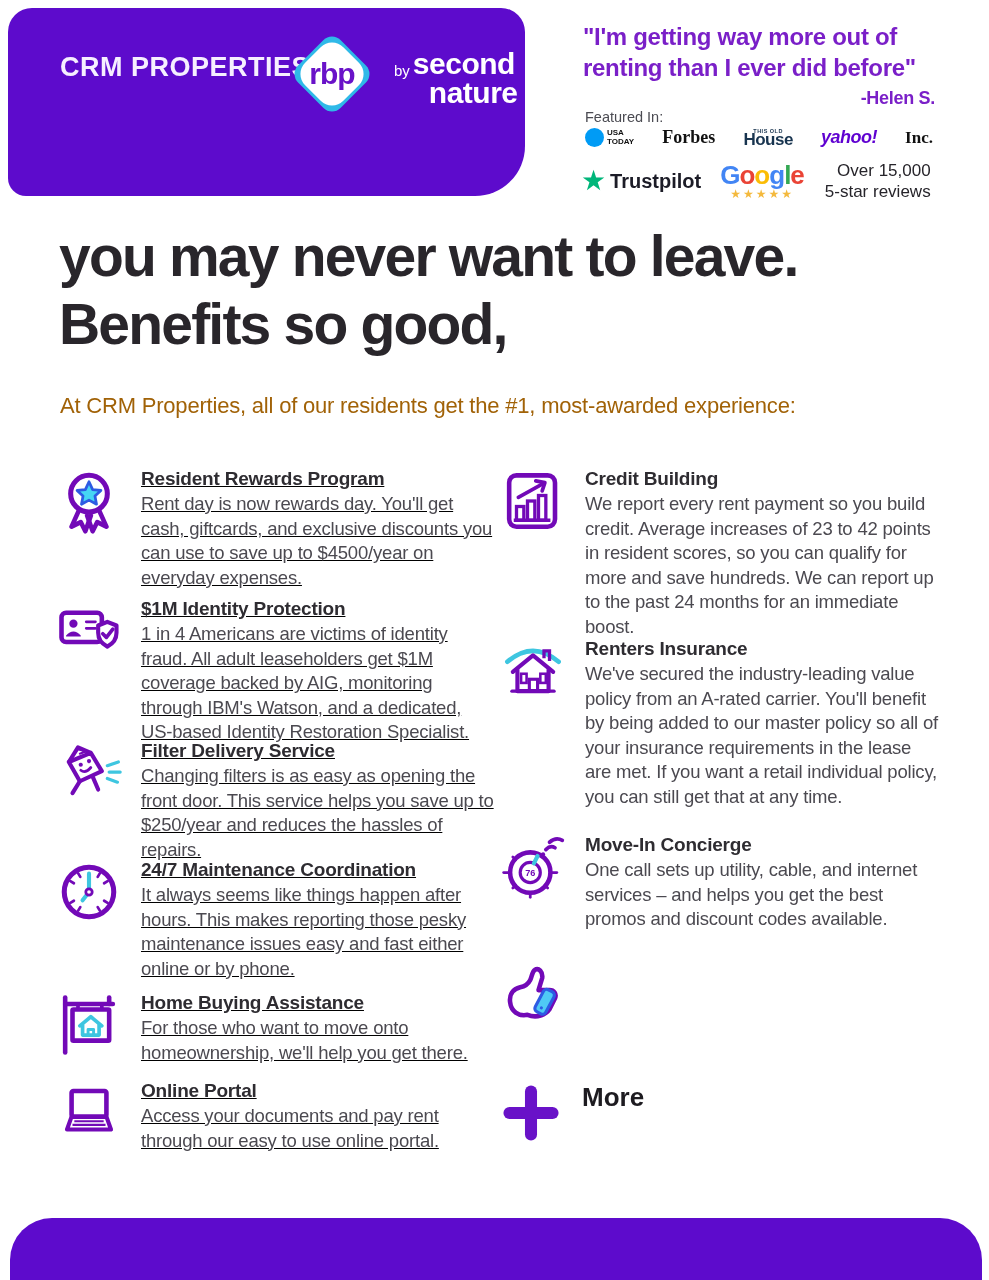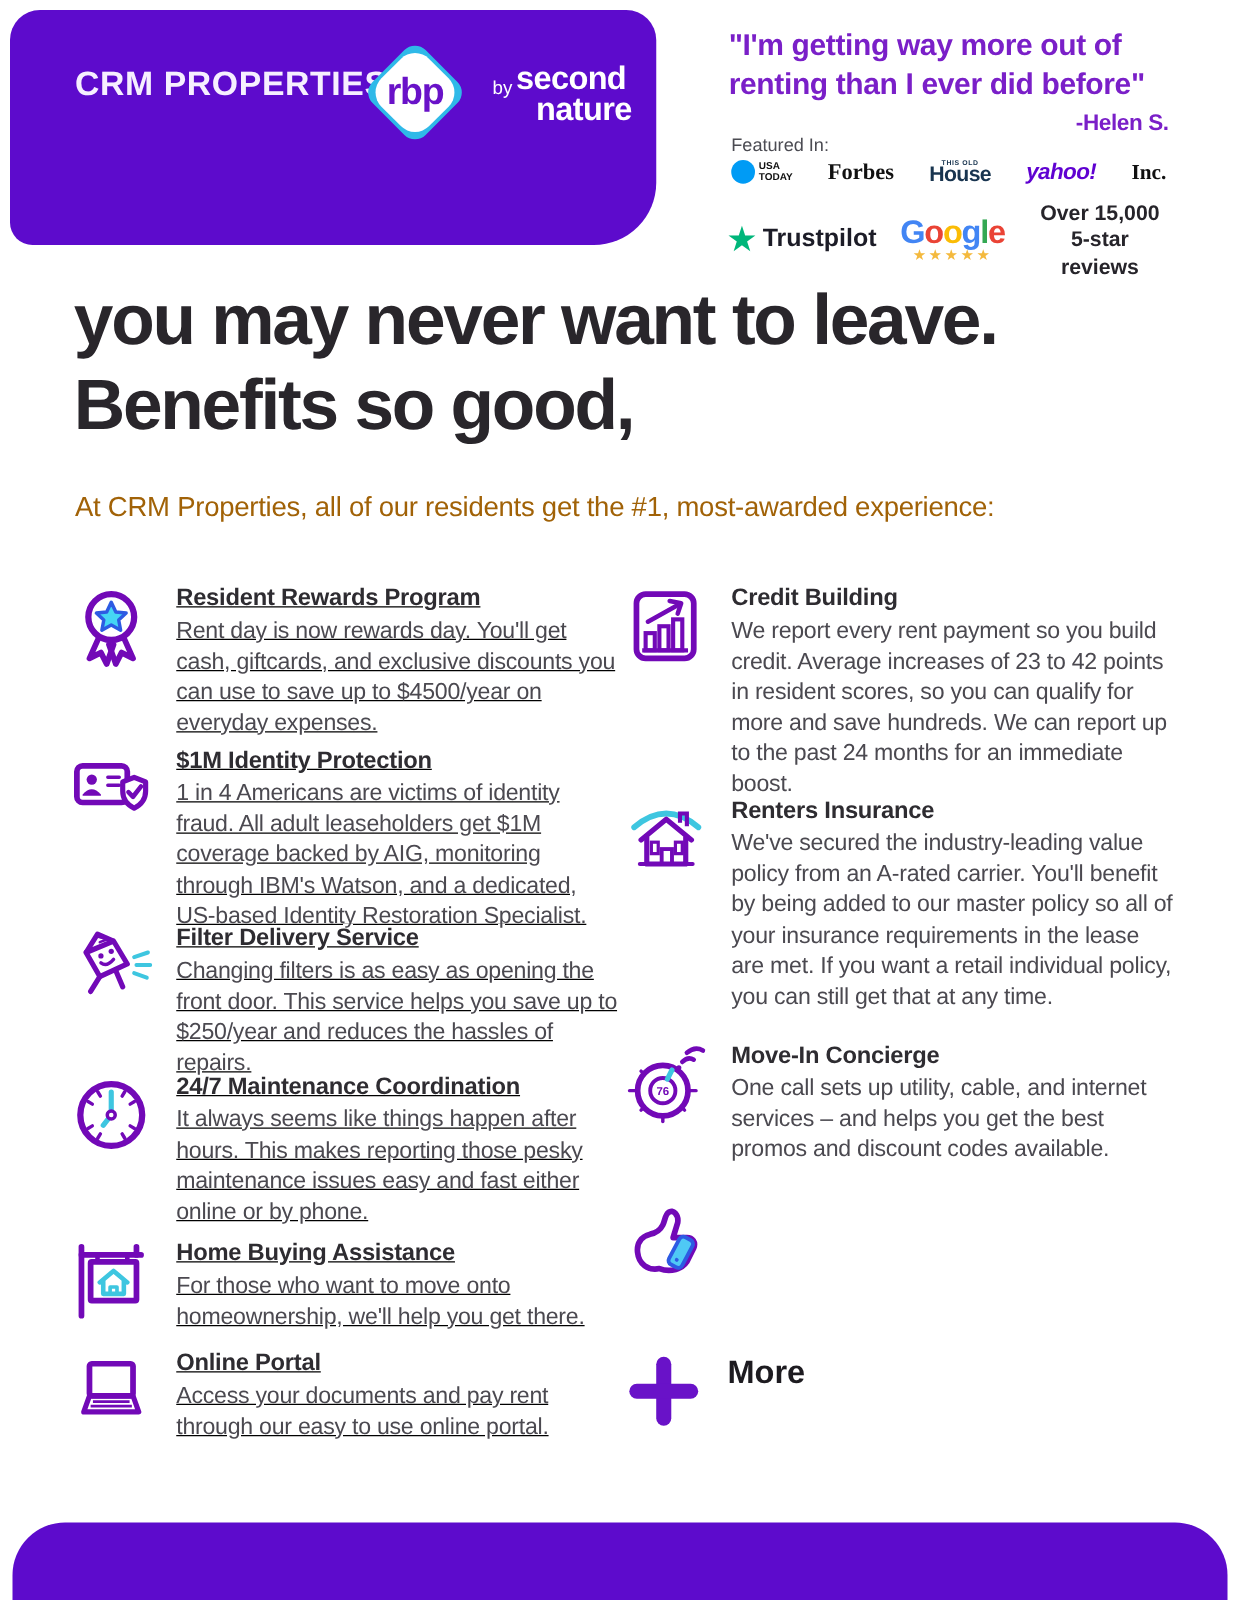--- a/index.html
+++ b/index.html
@@ -16,21 +16,21 @@
   .brand-name{
     position:absolute;left:52px;top:44px;color:#F6EFFF;font-weight:bold;
     font-size:27px;letter-spacing:0.5px;
   }
   .rbp-logo{position:absolute;left:276px;top:18px;width:96px;height:96px;}
   .rbp-teal{position:absolute;left:18px;top:18px;width:60px;height:60px;background:#2FB9E8;border-radius:12px;transform:rotate(45deg);}
   .rbp-white{position:absolute;left:21px;top:21px;width:54px;height:54px;background:#ffffff;border-radius:16px;transform:rotate(45deg);}
   .rbp-text{position:absolute;inset:0;display:flex;align-items:center;justify-content:center;color:#6912C8;font-weight:bold;font-size:30px;letter-spacing:-1px;}
   .sn-block{position:absolute;left:386px;top:42px;display:flex;color:#fff;gap:3px;}
   .sn-by{font-size:15px;margin-top:12px;text-align:right;}
-  .sn-lines{font-weight:bold;font-size:26px;line-height:0.95;letter-spacing:-0.5px;}
+  .sn-lines{font-weight:bold;font-size:30px;line-height:0.95;letter-spacing:-0.5px;}
   .sn-lines .l2{padding-left:16px;}
   .package-title{
     position:absolute;left:56px;top:128px;color:#F6EFFF;font-weight:bold;font-size:30px;letter-spacing:0.2px;
   }
   
   .quote{position:absolute;left:583px;top:22px;width:352px;color:#7A1FC8;font-weight:bold;font-size:24px;line-height:1.28;letter-spacing:-0.3px;}
   .quote-attr{text-align:right;font-size:18px;margin-top:4px;font-weight:bold;}
   .featured-label{position:absolute;left:585px;top:109px;font-size:14.5px;color:#4B4B52;}
   .logos-row{position:absolute;left:585px;top:127px;width:348px;display:flex;justify-content:space-between;align-items:center;}
   .logo-usa{display:flex;align-items:center;gap:3px;}
@@ -43,21 +43,21 @@
   .logo-yahoo{font-size:18px;font-weight:bold;color:#5F01D1;font-style:italic;letter-spacing:-0.5px;}
   .logo-inc{font-family:"Liberation Serif","DejaVu Serif",serif;font-weight:bold;font-size:17px;color:#111;}
   .trust-row{position:absolute;left:581px;top:160px;width:354px;display:flex;align-items:center;gap:13px;}
   .trustpilot{display:flex;align-items:center;gap:4px;}
   .tp-star{color:#00B67A;font-size:28px;line-height:1;}
   .tp-name{font-size:20px;font-weight:600;color:#1C1C27;}
   .google-block{display:flex;flex-direction:column;align-items:center;margin-left:6px;}
   .google-word{font-size:26px;font-weight:bold;letter-spacing:-1px;line-height:1;}
   .g-blue{color:#4285F4;} .g-red{color:#EA4335;} .g-yellow{color:#FBBC05;} .g-green{color:#34A853;}
   .google-stars{font-size:12px;color:#F4B93D;letter-spacing:2px;line-height:1.1;}
-  .reviews{font-size:17px;font-weight:bold;color:#26242A;line-height:1.25;margin-left:8px;text-align:center;}
+  .reviews{font-size:17px;font-weight:normal;color:#26242A;line-height:1.25;margin-left:8px;text-align:right;}
   
   .headline{
     position:absolute;left:59px;top:222px;font-size:57px;font-weight:800;color:#29262B;
     line-height:1.2;letter-spacing:-1.8px;
   }
   .subtitle{position:absolute;left:60px;top:393px;font-size:22px;color:#a16207;letter-spacing:-0.2px;}
   
   .benefit{position:absolute;display:flex;}
   .benefit .icon-wrap{flex:0 0 85px;}
   .benefit .icon-wrap svg{width:66px;height:66px;display:block;}

